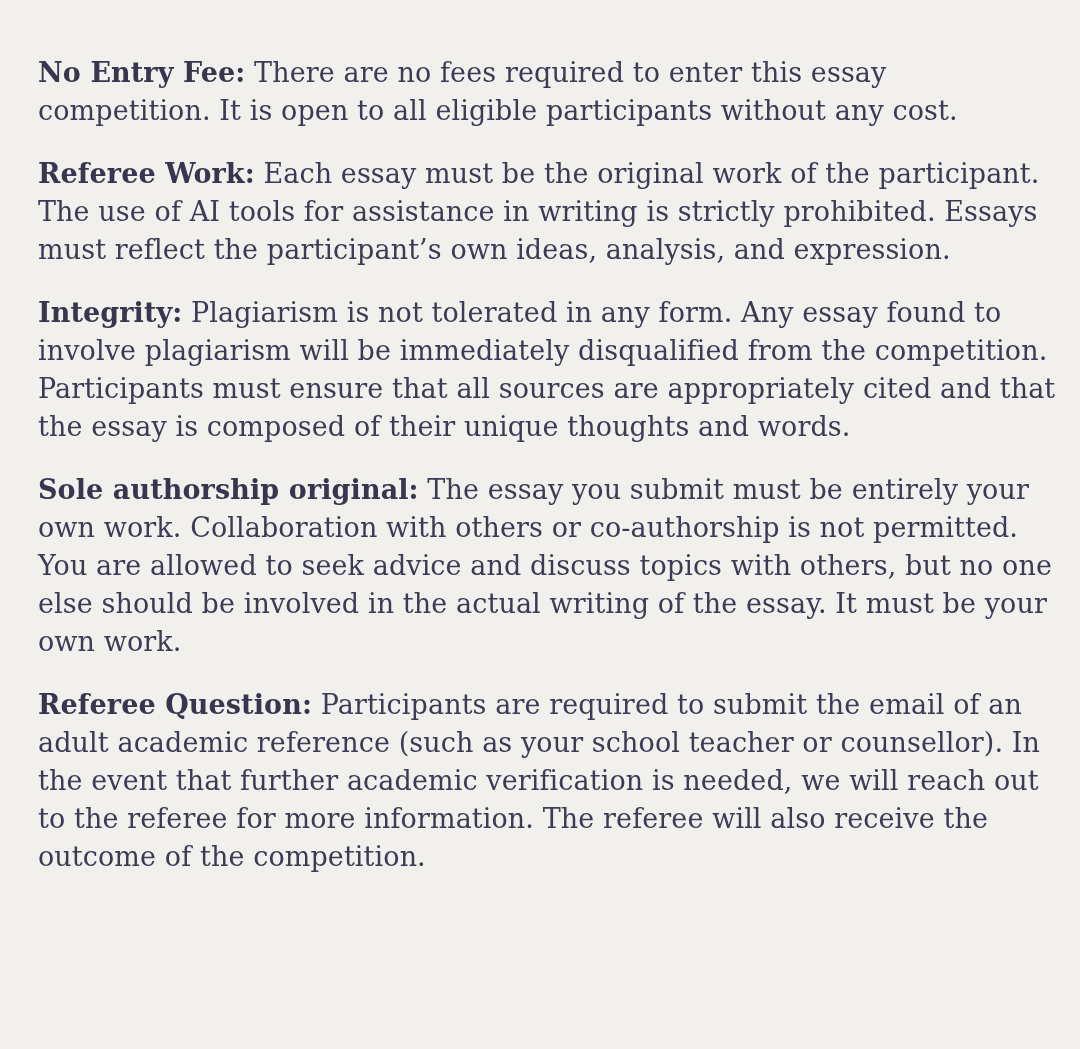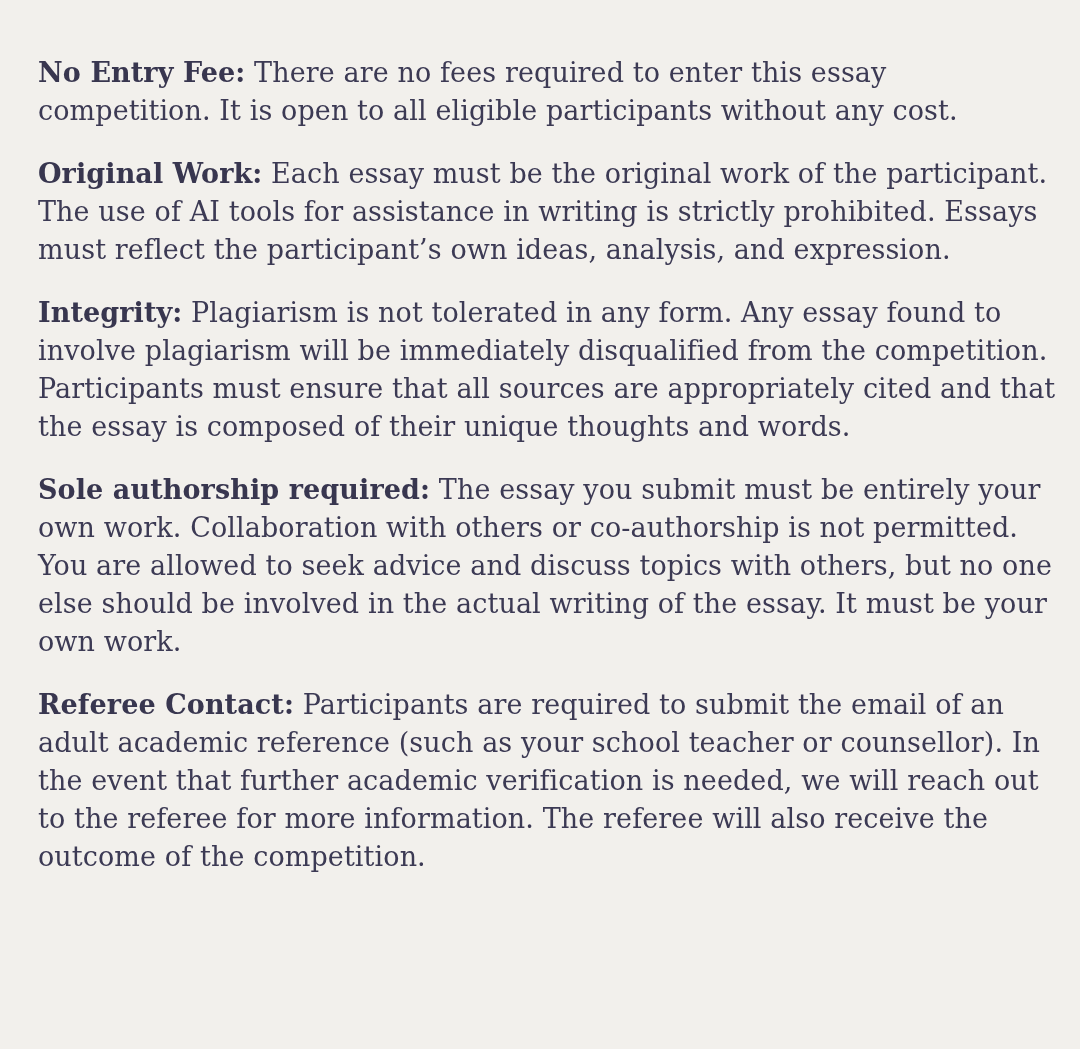--- a/index.html
+++ b/index.html
@@ -36,21 +36,21 @@
     color: #38364f;
   }
 </style>
 </head>
 <body>
 
 <div class="doc">
   <p><strong>No Entry Fee:</strong> <span>There are no fees required to enter this essay competition. It is open to all eligible participants without any cost.</span></p>
 
 
-  <p><strong>Original Work:</strong> <span>Each essay must be the original work of the participant. The use of AI tools for assistance in writing is strictly prohibited. Essays must reflect the participant’s own ideas, analysis, and expression.</span></p>
+  <p><strong>Referee Work:</strong> <span>Each essay must be the original work of the participant. The use of AI tools for assistance in writing is strictly prohibited. Essays must reflect the participant’s own ideas, analysis, and expression.</span></p>
 
   <p><strong>Integrity:</strong> <span>Plagiarism is not tolerated in any form. Any essay found to involve plagiarism will be immediately disqualified from the competition. Participants must ensure that all sources are appropriately cited and that the essay is composed of their unique thoughts and words.</span></p>
 
-  <p><strong>Sole authorship required:</strong> <span>The essay you submit must be entirely your own work. Collaboration with others or co-authorship is not permitted. You are allowed to seek advice and discuss topics with others, but no one else should be involved in the actual writing of the essay. It must be your own work.</span></p>
+  <p><strong>Sole authorship original:</strong> <span>The essay you submit must be entirely your own work. Collaboration with others or co-authorship is not permitted. You are allowed to seek advice and discuss topics with others, but no one else should be involved in the actual writing of the essay. It must be your own work.</span></p>
 
 
-  <p><strong>Referee Contact:</strong> <span>Participants are required to submit the email of an adult academic reference (such as your school teacher or counsellor). In the event that further academic verification is needed, we will reach out to the referee for more information. The referee will also receive the outcome of the competition.</span></p>
+  <p><strong>Referee Question:</strong> <span>Participants are required to submit the email of an adult academic reference (such as your school teacher or counsellor). In the event that further academic verification is needed, we will reach out to the referee for more information. The referee will also receive the outcome of the competition.</span></p>
 </div>
 
 </body></html>

